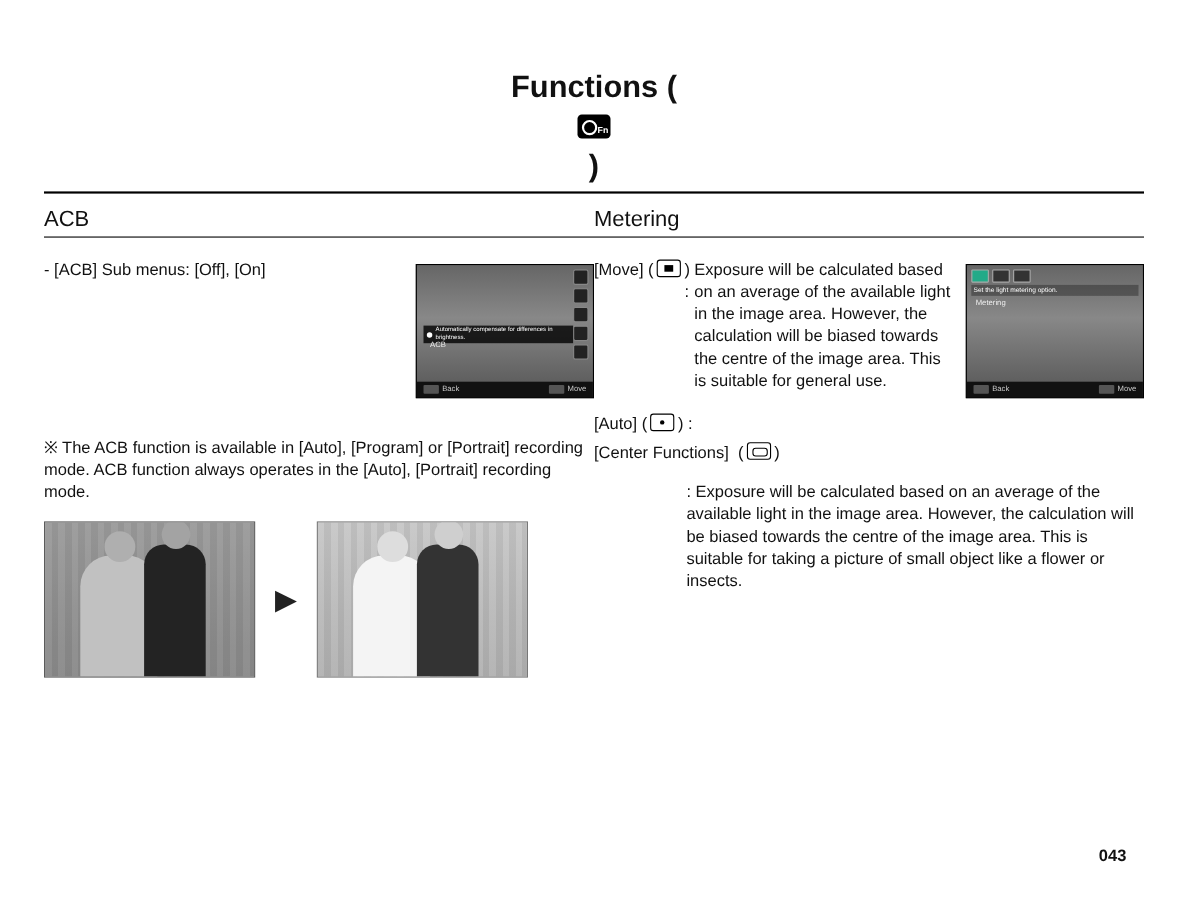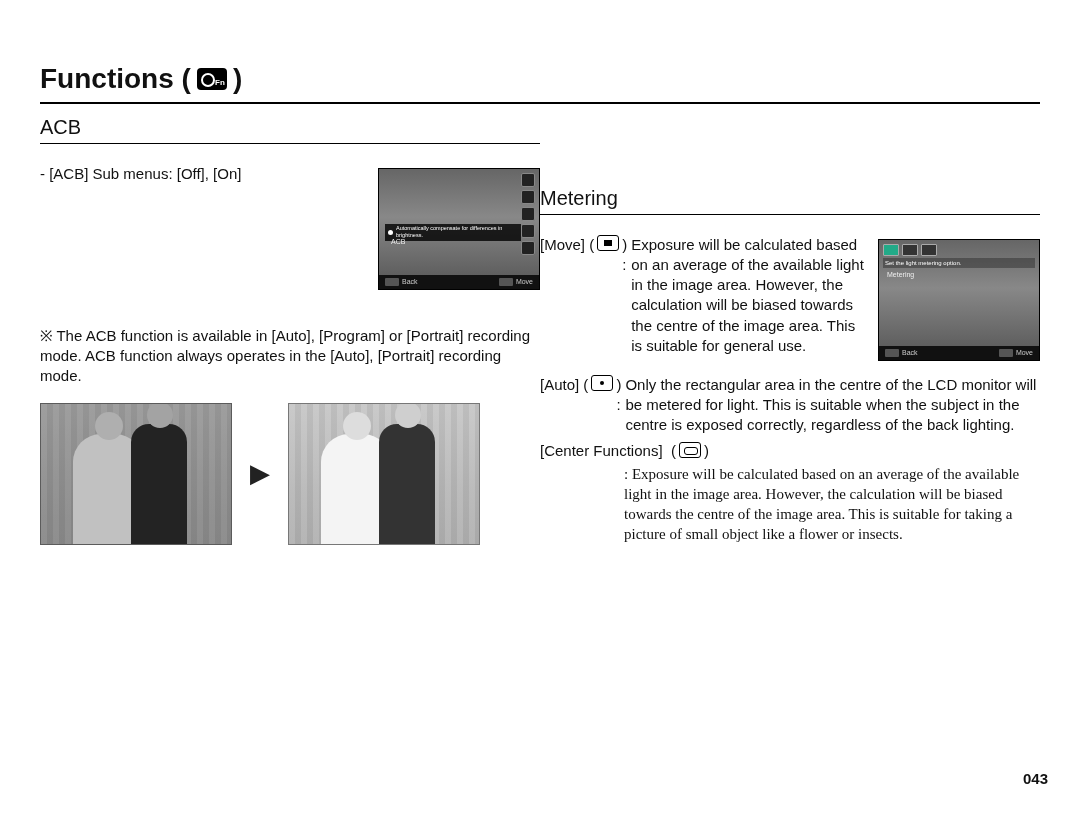--- a/index.html
+++ b/index.html
@@ -19,29 +19,29 @@
     position: relative;
     height: 100%;
   }
   h1.page-title {
     font-size: 28px;
     font-weight: bold;
     margin: 0 0 4px 0;
     display: flex;
     align-items: center;
     gap: 6px;
+    flex-direction: column;
   }
   .title-rule {
     border: 0;
     border-top: 2px solid #000;
     margin: 2px 0 10px 0;
   }
   .cols {
     display: flex;
-    align-items: flex-end;
   }
   .col {
     flex: 1 1 0;
     min-width: 0;
   }
   h2.section-title {
     font-size: 20px;
     font-weight: normal;
     margin: 0 0 2px 0;
   }
@@ -185,25 +185,25 @@
   .opt-icon.multi::before{
     content:""; position:absolute; left:6px; top:4px; width:8px; height:6px; background:#000;
   }
   .opt-icon.spot::before{
     content:""; position:absolute; left:8px; top:5px; width:4px; height:4px; background:#000; border-radius:50%;
   }
   .opt-icon.cw::before{
     content:""; position:absolute; left:4px; top:4px; width:12px; height:6px; border:1.5px solid #000; border-radius:3px;
   }
   .opt-desc { margin-left: 4px; }
-  .opt-desc-full { margin-left: 84px; margin-top:2px;font-family:Liberation Serif, serif; }
+  .opt-desc-full { margin-left: 84px; margin-top:16px; }
 
   .pagenum {
     position: absolute;
-    right: 32px;
+    right: 56px;
     bottom: 26px;
     font-weight: bold;
     font-size: 15px;
   }
 
   .fn-icon {
     display:inline-block; width:30px; height:22px; background:#000; border-radius:4px;
     position:relative; vertical-align:-3px;
   }
   .fn-icon::before{
@@ -313,21 +313,20 @@
         <span class="opt-label">[Move]</span>
         &nbsp;(<span class="opt-icon multi"></span>) :
         <span class="opt-desc">Exposure will be calculated based on an average of the available light in the image area. However, the calculation will be biased towards the centre of the image area. This is suitable for general use.</span>
       </div>
 
       <div style="clear:both; height:6px;"></div>
 
       <div class="opt-row">
         <span class="opt-label">[Auto]</span>
         &nbsp;(<span class="opt-icon spot"></span>) :
-        <span class="opt-desc">Only the rectangular area in the centre of the LCD monitor will be metered for light. This is suitable when the subject in the centre is exposed correctly, regardless of the back lighting.</span>
       </div>
 
       <div style="height:6px;"></div>
 
       <div>
         <span class="opt-label">[Center Functions]</span>
         &nbsp;(<span class="opt-icon cw"></span>)
         <div class="opt-desc-full">: <span>Exposure will be calculated based on an average of the available light in the image area. However, the calculation will be biased towards the centre of the image area. This is suitable for taking a picture of small object like a flower or insects.</span></div>
       </div>
 

